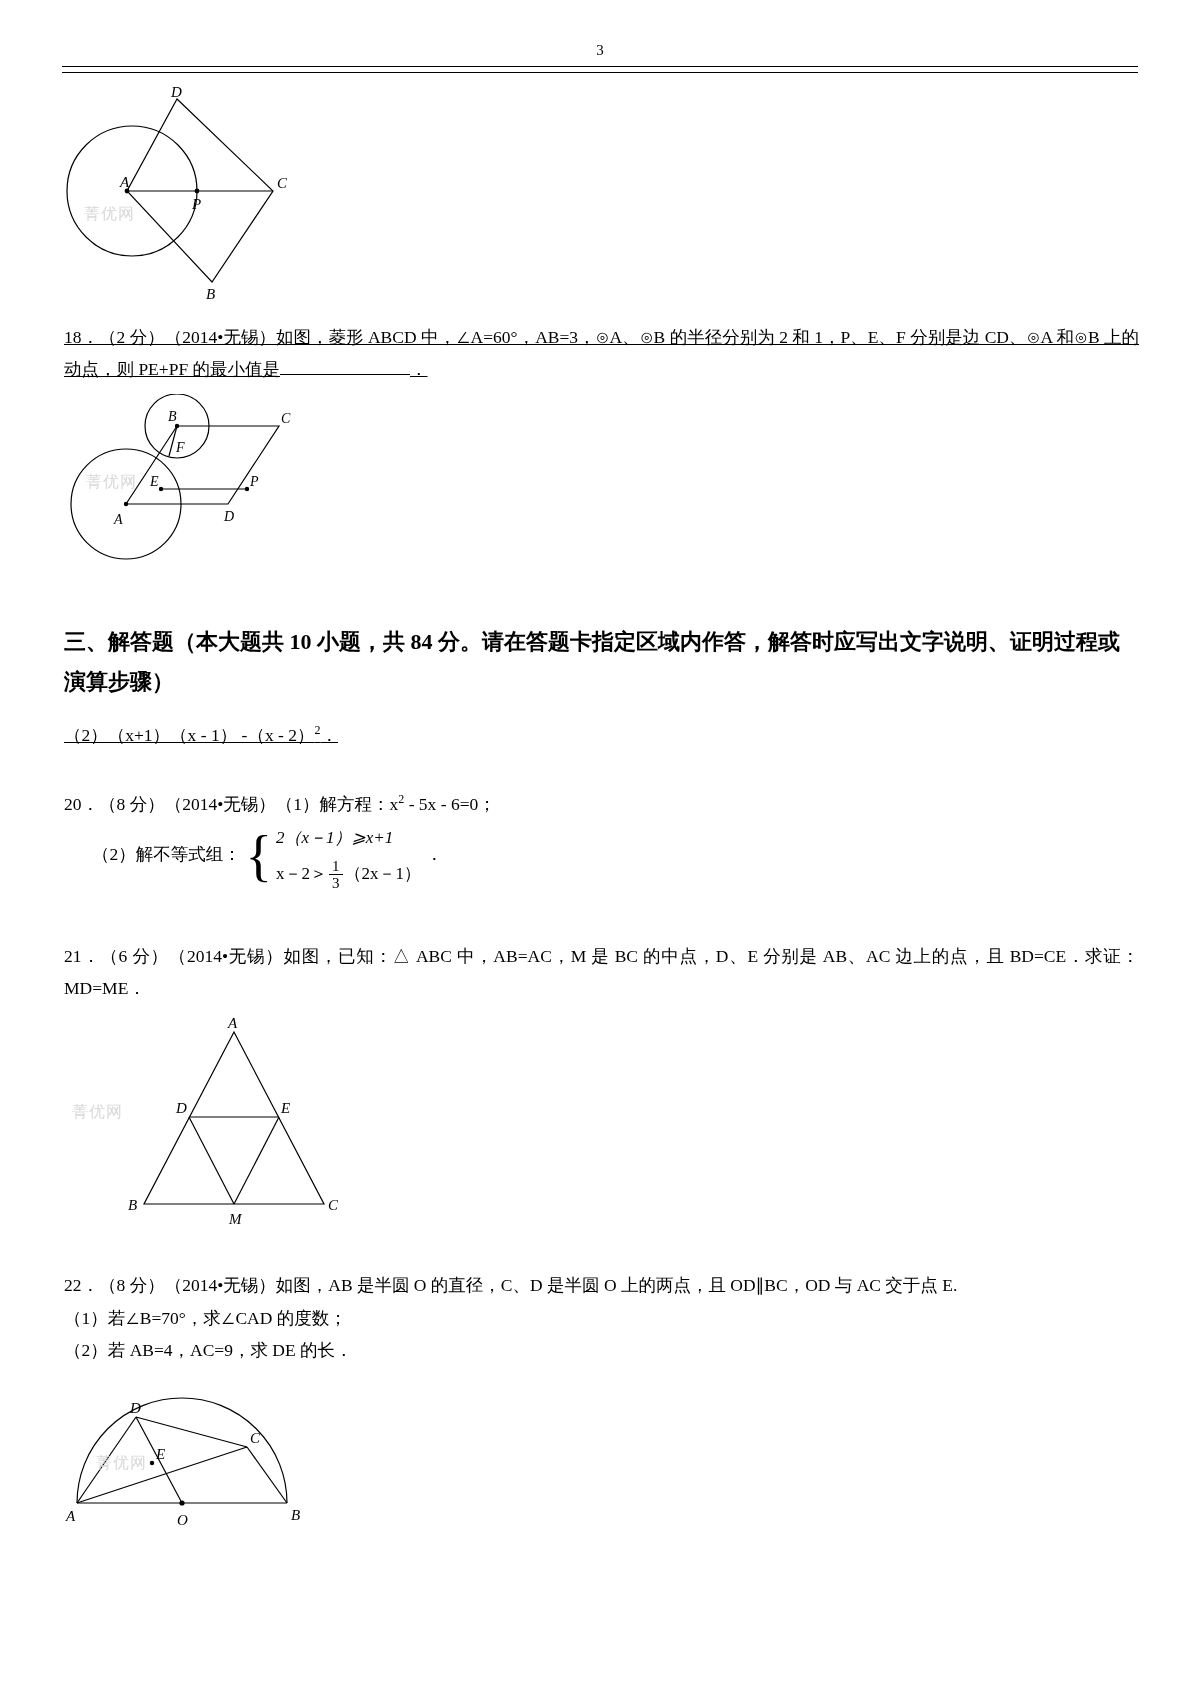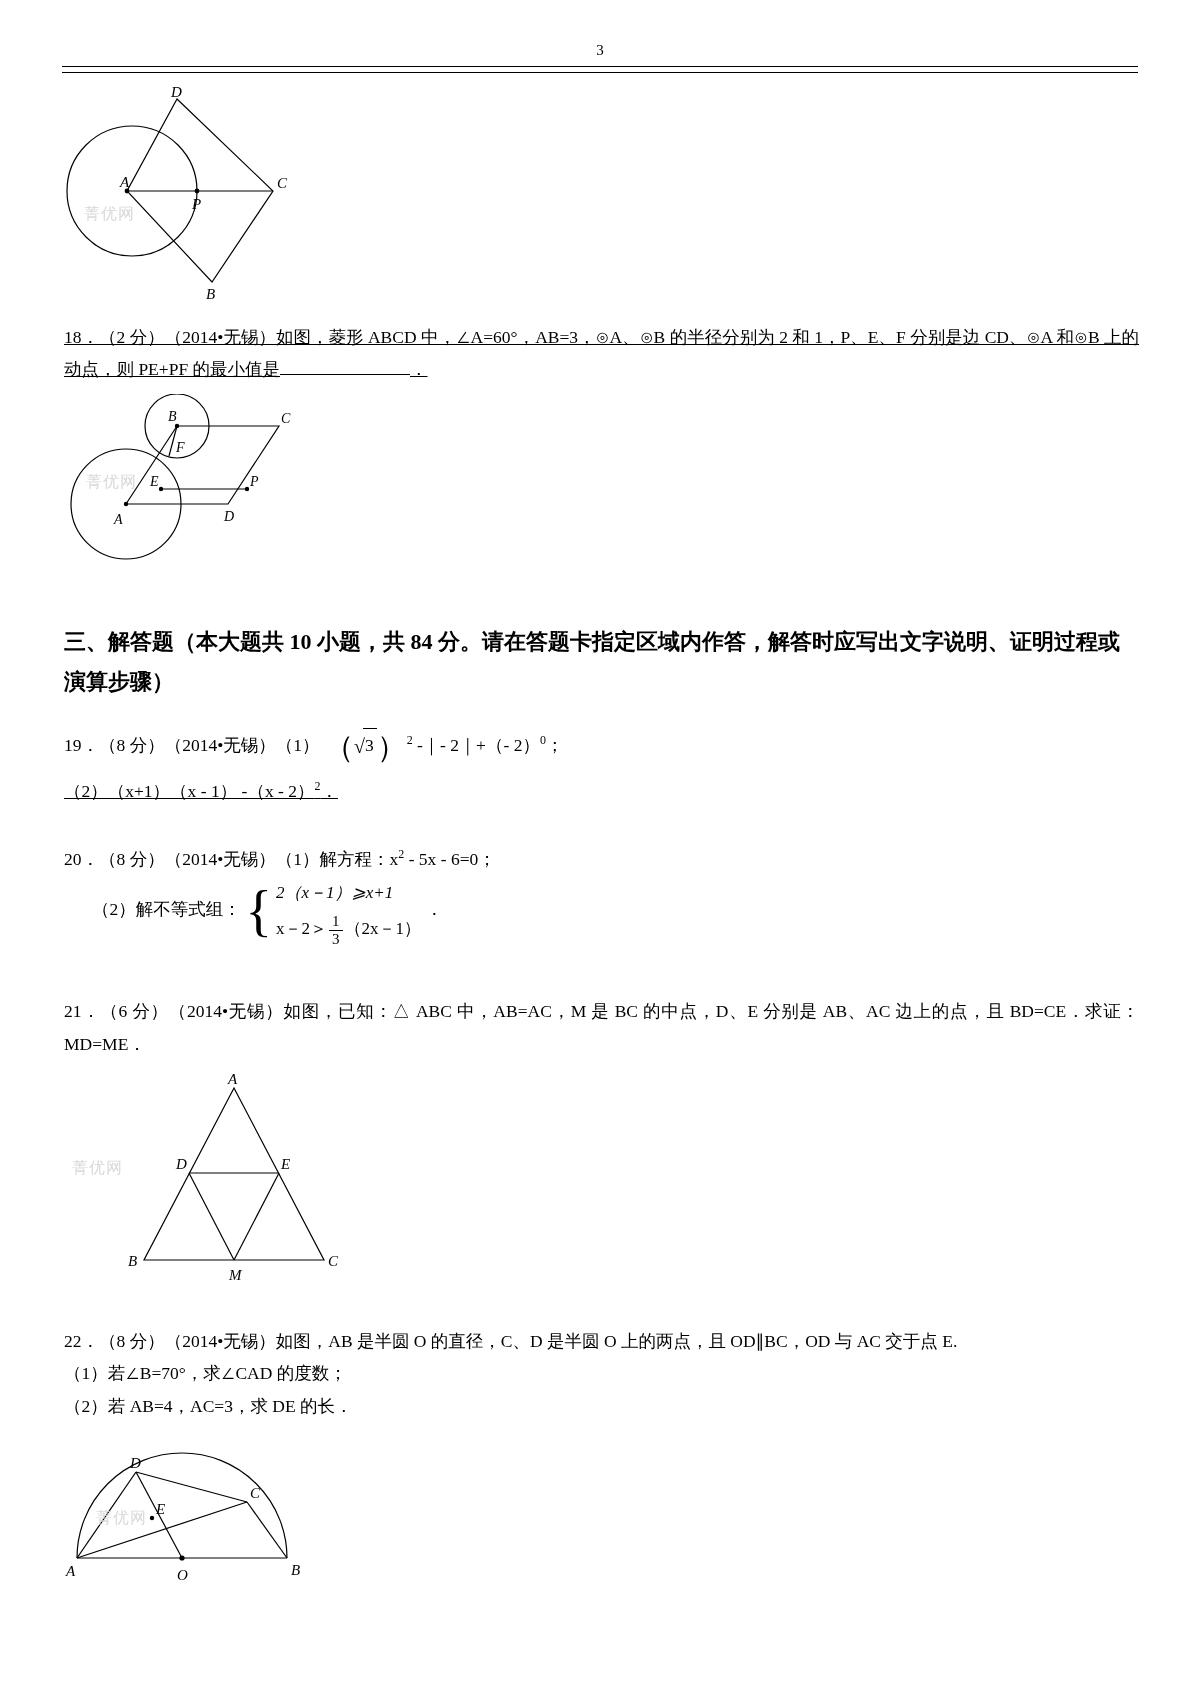--- a/index.html
+++ b/index.html
@@ -169,25 +169,20 @@
           <text x="50" y="130" font-size="14" font-style="italic" font-family="Liberation Serif, serif">A</text>
           <text x="160" y="127" font-size="14" font-style="italic" font-family="Liberation Serif, serif">D</text>
         </svg>
         <span class="wm" style="left:22px; top:78px;">菁优网</span>
       </div>
     </div>
 
     <p class="section-head" style="margin-top:48px;">三、解答题（本大题共 10 小题，共 84 分。请在答题卡指定区域内作答，解答时应写出文字说明、证明过程或演算步骤）</p>
 
     <div class="q-block" style="margin-top:16px;">
-      <p class="para">
-        <span>19．（8 分）（2014•无锡）（1）</span>
-        <span class="paren-big">（</span><span class="radsign">√</span><span class="radical">3</span><span class="paren-big">）</span><span class="sup">2</span>
-        <span>-｜- 2｜+（- 2）</span><span class="sup">0</span><span>；</span>
-      </p>
       <p class="para" style="margin-top:0;text-decoration:underline;">
         <span>（2）（x+1）（x - 1） -（x - 2）</span><span class="sup">2</span><span>．</span>
       </p>
     </div>
 
     <div class="q-block" style="margin-top:36px;">
       <p class="para">
         <span>20．（8 分）（2014•无锡）（1）解方程：x</span><span class="sup">2</span><span> - 5x - 6=0；</span>
       </p>
       <p class="para" style="padding-left:28px;">
@@ -223,21 +218,21 @@
           <text x="165" y="210" font-size="15" font-style="italic" font-family="Liberation Serif, serif">M</text>
           <text x="264" y="196" font-size="15" font-style="italic" font-family="Liberation Serif, serif">C</text>
         </svg>
         <span class="wm" style="left:8px; top:88px;">菁优网</span>
       </div>
     </div>
 
     <div class="q-block" style="margin-top:40px;">
       <p class="para">22．（8 分）（2014•无锡）如图，AB 是半圆 O 的直径，C、D 是半圆 O 上的两点，且 OD∥BC，OD 与 AC 交于点 E.</p>
       <p class="para">（1）若∠B=70°，求∠CAD 的度数；</p>
-      <p class="para">（2）若 AB=4，AC=3，求 DE 的长．</p>
+      <p class="para">（2）若 AB=4，AC=9，求 DE 的长．</p>
 
       <div class="fig" style="height:160px; margin-top:8px;">
         <svg width="340" height="160" viewBox="0 0 340 160">
 
           <path d="M 13 128 A 105 105 0 0 1 223 128" fill="none" stroke="#000" stroke-width="1.2"></path>
           <line x1="13" y1="128" x2="223" y2="128" stroke="#000" stroke-width="1.2"></line>
 
           <line x1="13" y1="128" x2="72" y2="42" stroke="#000" stroke-width="1.2"></line>
           <line x1="13" y1="128" x2="183" y2="72" stroke="#000" stroke-width="1.2"></line>
           <line x1="72" y1="42" x2="118" y2="128" stroke="#000" stroke-width="1.2"></line>

